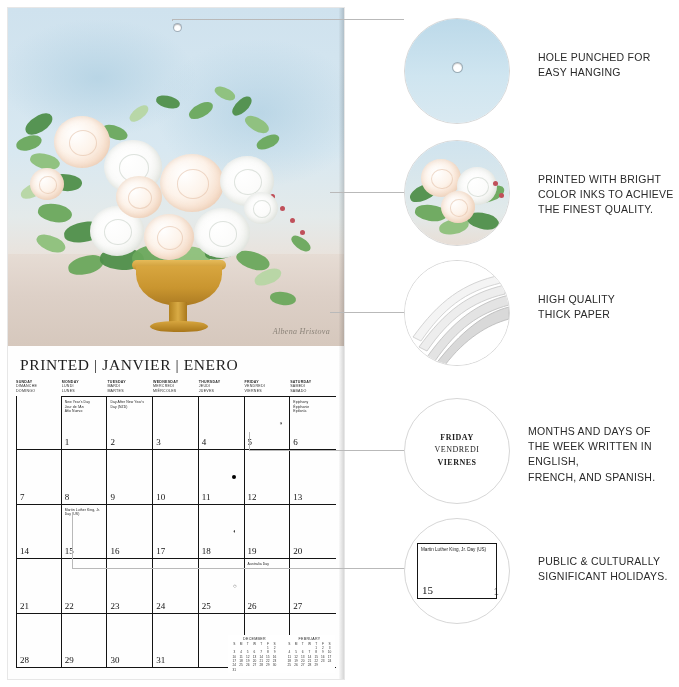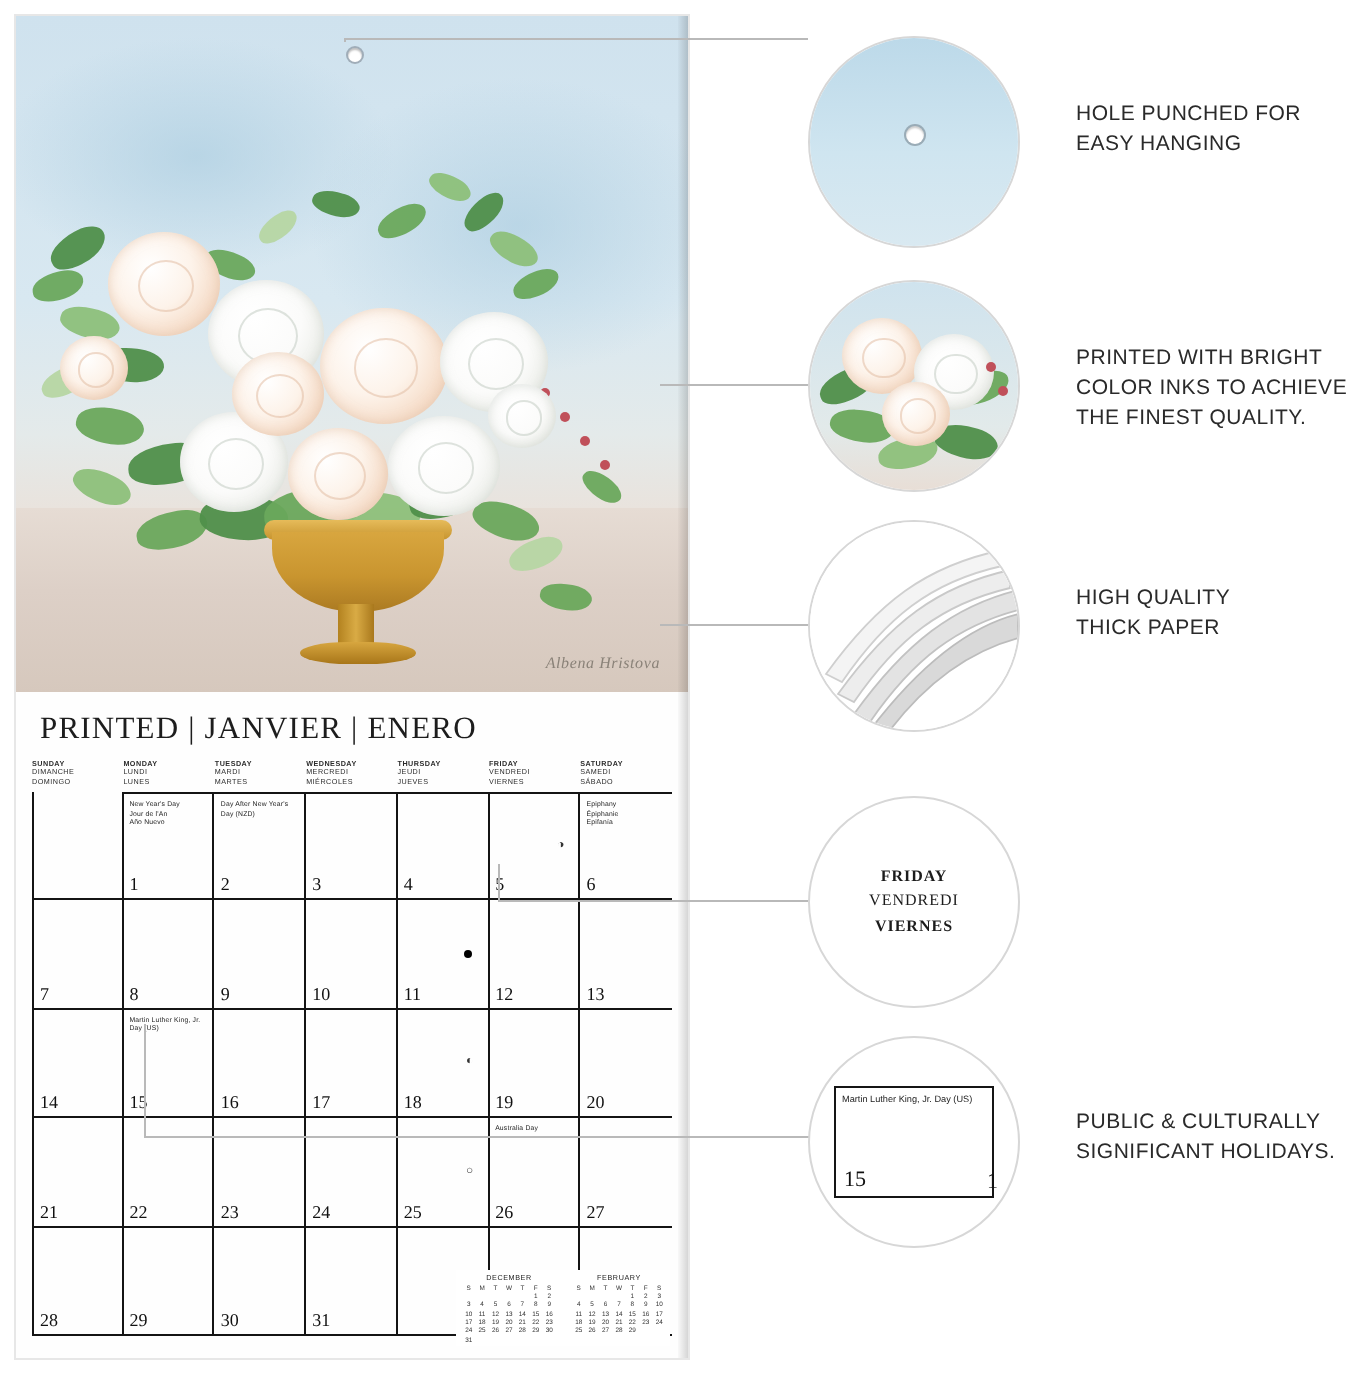--- a/index.html
+++ b/index.html
@@ -792,20 +792,23 @@
   <div class="calloutLabel lbl3" style="white-space:pre-line">HIGH QUALITY
 THICK PAPER</div>
 
   <div class="callout" id="c4">
     <div class="txt">
       <span class="b">FRIDAY</span>
       <span>VENDREDI</span>
       <span class="b">VIERNES</span>
     </div>
   </div>
+  <div class="calloutLabel lbl4" style="white-space:pre-line">MONTHS AND DAYS OF
+THE WEEK WRITTEN IN ENGLISH,
+FRENCH, AND SPANISH.</div>
 
   <div class="callout" id="c5">
     <div class="mini-cell">
       <div class="mini-evt">Martin Luther King, Jr. Day (US)</div>
       <div class="mini-num">15</div>
     </div>
     <div class="mini-num2" style="right:10px;bottom:26px;">1</div>
   </div>
   <div class="calloutLabel lbl5" style="white-space:pre-line">PUBLIC &amp; CULTURALLY
 SIGNIFICANT HOLIDAYS.</div>

